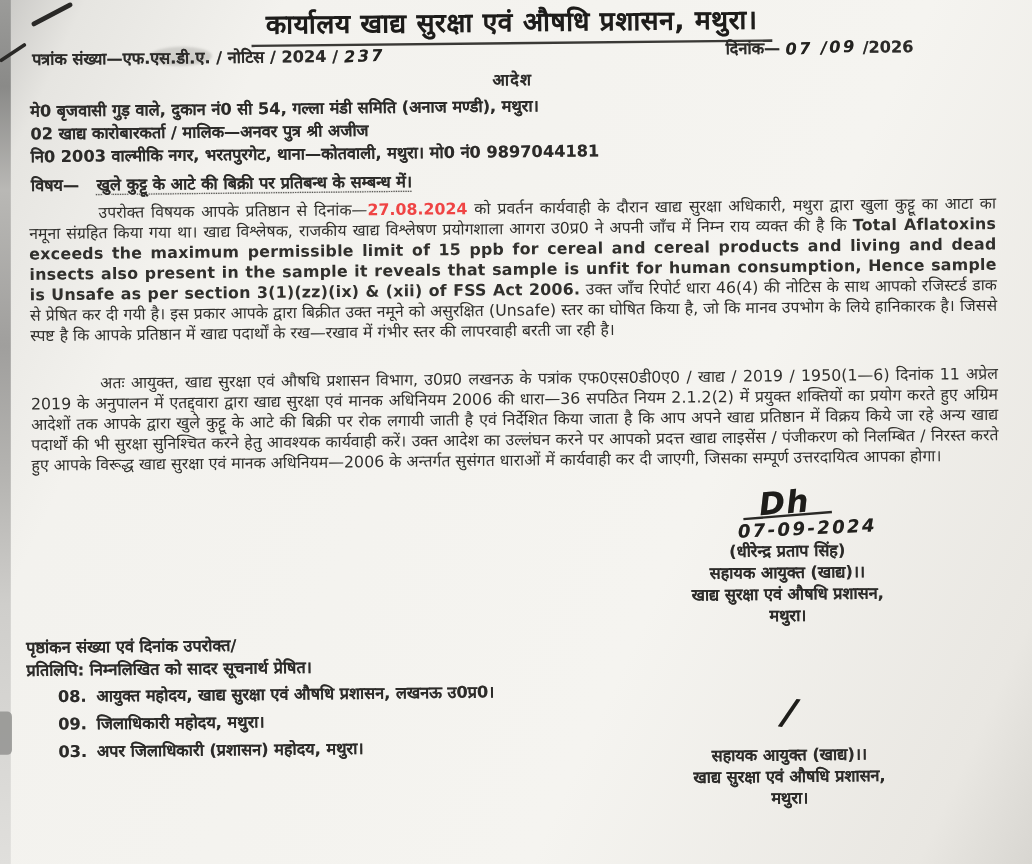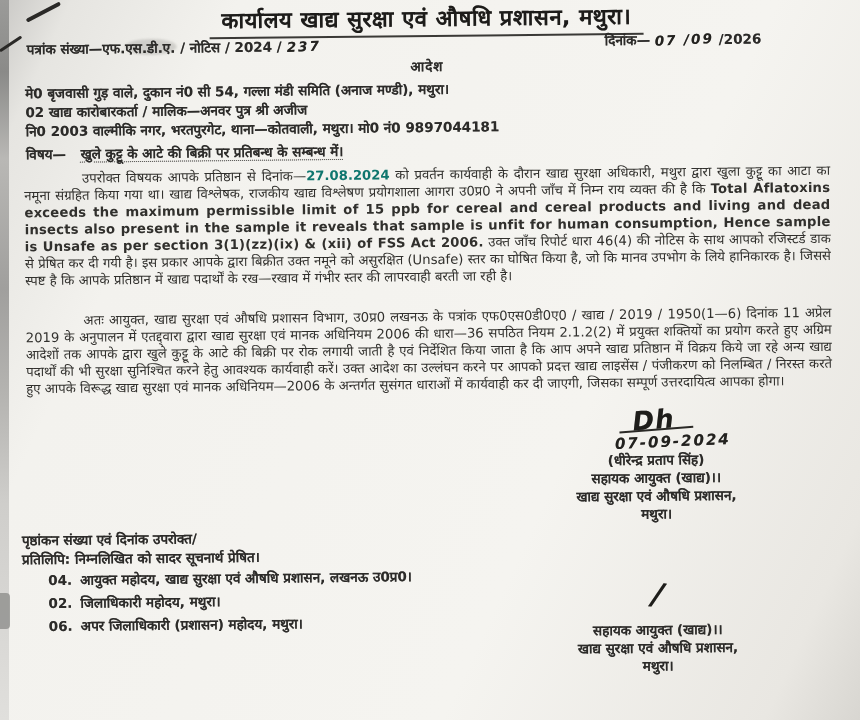--- a/index.html
+++ b/index.html
@@ -30,21 +30,21 @@
   }
   .order-h{top:57px;left:0;width:860px;text-align:center;font-size:13.5px;font-weight:bold;letter-spacing:1px;}
   .addr{left:28px;font-size:13.5px;font-weight:600;line-height:19px;white-space:nowrap;}
   .subject{top:141px;left:28px;font-size:13.5px;font-weight:bold;white-space:nowrap;}
   .subject .sub-text{text-decoration:underline dotted 1px #5a5955;text-underline-offset:3px;margin-left:10px;}
   .para{
     left:26px;width:806px;text-align:justify;
     font-size:13.2px;line-height:17px;color:#31302d;
   }
   .indent{text-indent:58px;}
-  .b{font-weight:bold;color:#0f766e;}
+  .b{font-weight:bold;color:#ef4444;}
   .en{font-weight:bold;letter-spacing:.2px;}
   .sigblock{left:505px;width:300px;text-align:center;font-size:13.5px;font-weight:600;line-height:18px;}
   .sig-init{
     display:inline-block;font-size:26px;font-weight:bold;font-style:italic;
     border-bottom:2px solid #2a2926;padding:0 18px 0 14px;letter-spacing:1px;
     transform:rotate(-4deg);color:#1e1d1a;
   }
   .sig-date{font-size:15px;margin-top:-2px;margin-left:34px;text-align:left;}
   .sig-slash{
     display:inline-block;font-size:30px;font-weight:bold;font-style:italic;
@@ -118,27 +118,27 @@
     <div>(धीरेन्द्र प्रताप सिंह)</div>
     <div>सहायक आयुक्त (खाद्य)।।</div>
     <div>खाद्य सुरक्षा एवं औषधि प्रशासन,</div>
     <div>मथुरा।</div>
   </div>
 
   <div class="abs endors t" style="top:527px;">पृष्ठांकन संख्या एवं दिनांक उपरोक्त/</div>
   <div class="abs endors t" style="top:546px;">प्रतिलिपि: निम्नलिखित को सादर सूचनार्थ प्रेषित।</div>
 
   <div class="abs cc-item t" style="top:567px;">
-    <span class="no">04.</span><span>आयुक्त महोदय, खाद्य सुरक्षा एवं औषधि प्रशासन, लखनऊ उ0प्र0।</span>
+    <span class="no">08.</span><span>आयुक्त महोदय, खाद्य सुरक्षा एवं औषधि प्रशासन, लखनऊ उ0प्र0।</span>
   </div>
   <div class="abs cc-item t" style="top:590px;">
-    <span class="no">02.</span><span>जिलाधिकारी महोदय, मथुरा।</span>
+    <span class="no">09.</span><span>जिलाधिकारी महोदय, मथुरा।</span>
   </div>
   <div class="abs cc-item t" style="top:613px;">
-    <span class="no">06.</span><span>अपर जिलाधिकारी (प्रशासन) महोदय, मथुरा।</span>
+    <span class="no">03.</span><span>अपर जिलाधिकारी (प्रशासन) महोदय, मथुरा।</span>
   </div>
 
   <div class="abs sigblock t" style="top:588px;">
     <div>
       <span class="sig-slash">/</span>
     </div>
     <div style="margin-top:12px;">सहायक आयुक्त (खाद्य)।।</div>
     <div>खाद्य सुरक्षा एवं औषधि प्रशासन,</div>
     <div>मथुरा।</div>
   </div>

